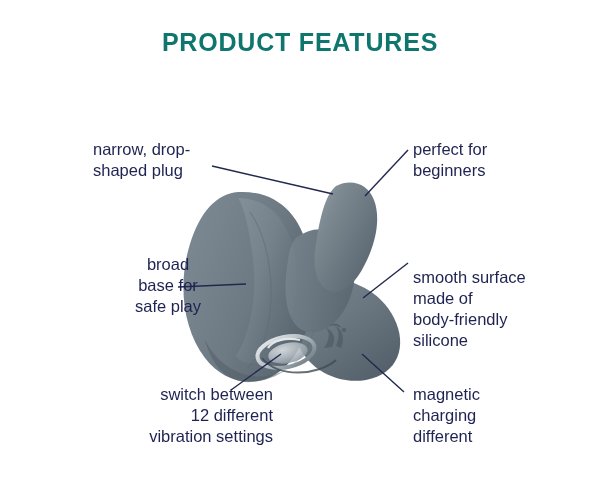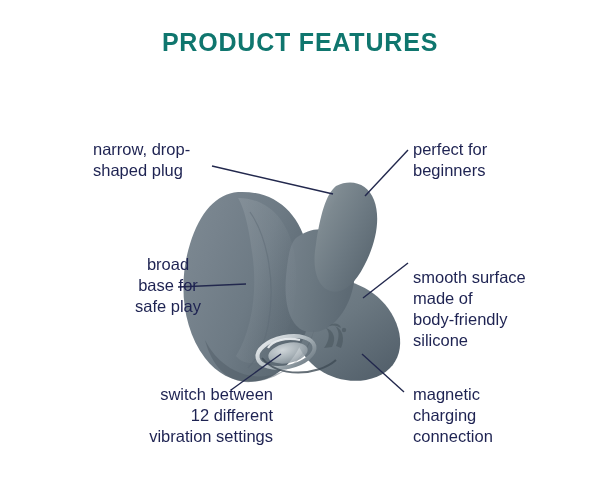--- a/index.html
+++ b/index.html
@@ -171,15 +171,15 @@
 safe play</div>
   <div class="label label-right" id="lbl-smooth">smooth surface
 made of
 body-friendly
 silicone</div>
   <div class="label label-left" id="lbl-switch">switch between
 12 different
 vibration settings</div>
   <div class="label label-right" id="lbl-magnetic">magnetic
 charging
-connection</div>
+different</div>
 
 </div>
 
 </body></html>

